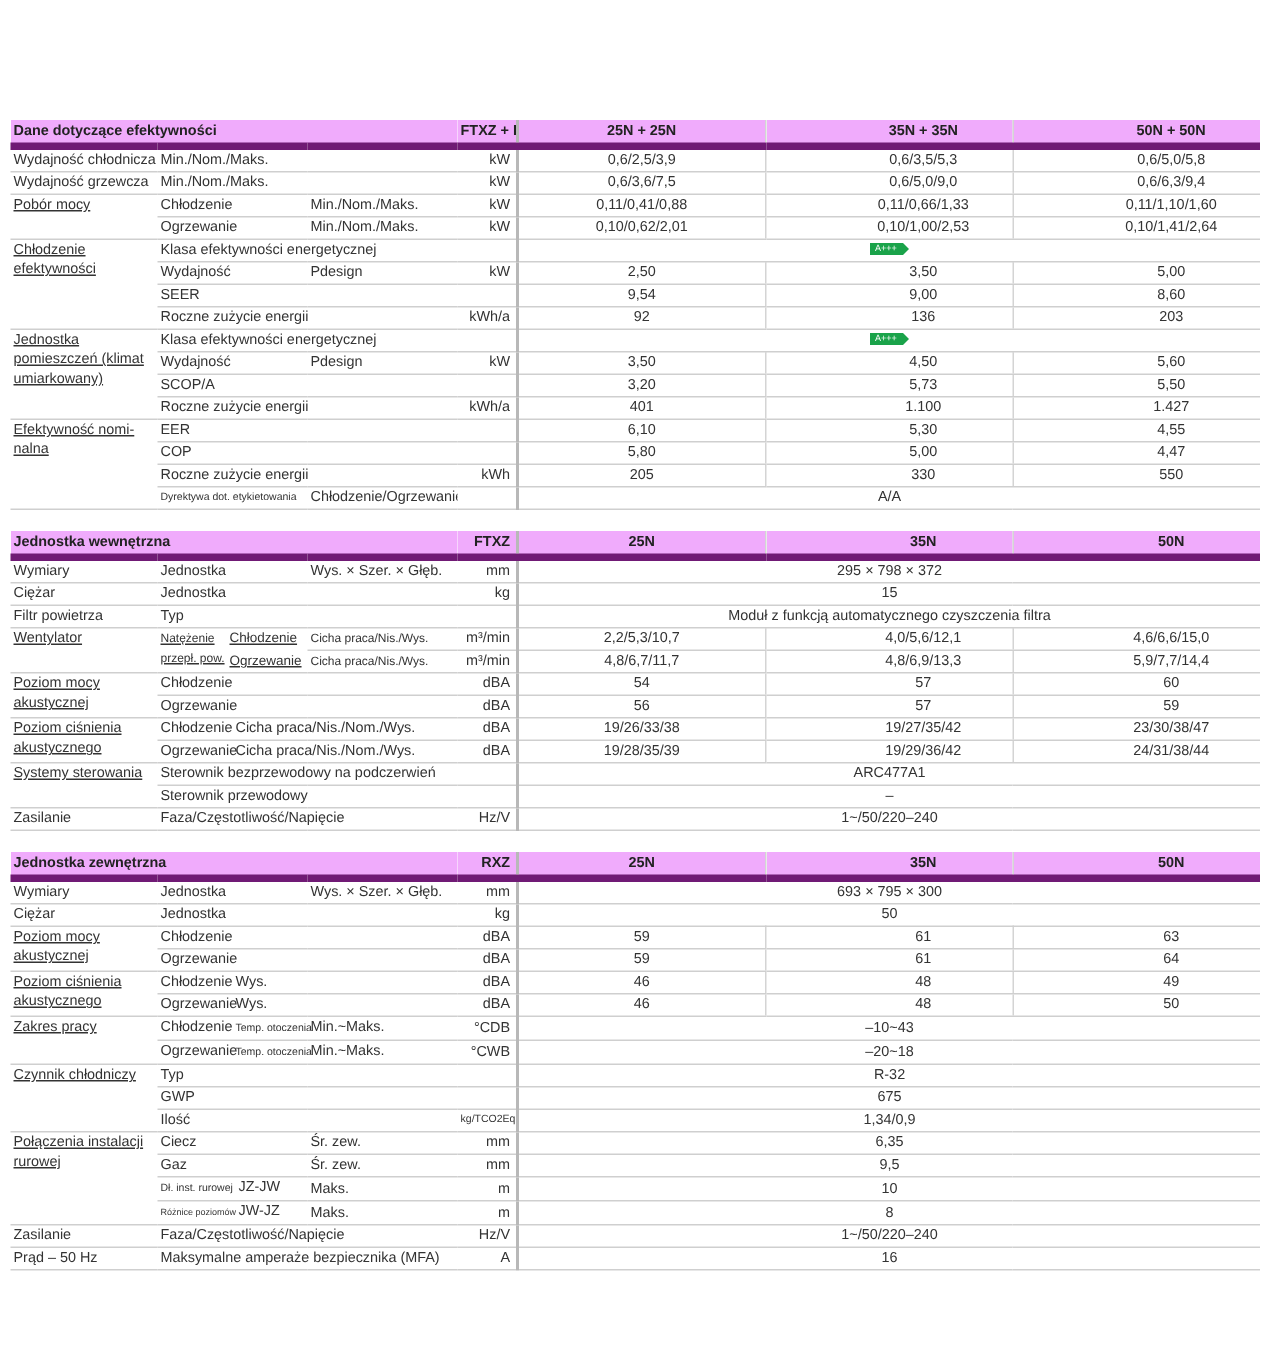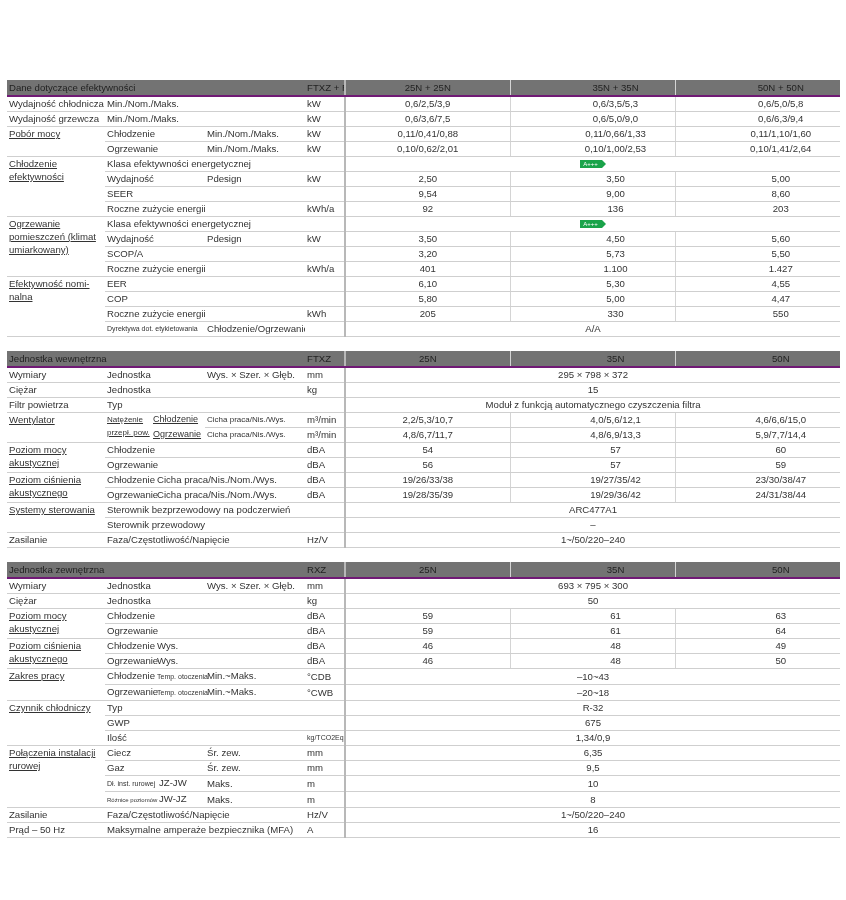--- a/index.html
+++ b/index.html
@@ -2,22 +2,22 @@
 <html><head>
 <meta charset="utf-8">
 <style>
   html, body { margin: 0; padding: 0; background: #ffffff; }
   body { width: 846px; height: 900px; position: relative; overflow: hidden;
          font-family: "Liberation Sans", sans-serif; color: #333; }
   .sheet { position: absolute; left: 7px; top: 80px; width: 833px; }
   table.spec { border-collapse: collapse; width: 833px; table-layout: fixed; font-size: 9.6px; }
   table.spec td { padding: 0 2px; height: 14px; line-height: 14px; white-space: nowrap; overflow: hidden; }
   table.spec tr.row td { border-bottom: 1px solid #cfcfcf; }
-  table.spec tr.head td { background: #737373; font-weight: normal; color: #222; border-bottom: 2px solid #701a75; height: 15px; }
-  td.unit { text-align: left; padding-right: 4px !important; border-right: 2px solid #b8b8b8; }
+  table.spec tr.head td { background: #f0abfc; font-weight: bold; color: #222; border-bottom: 5px solid #701a75; height: 15px; }
+  td.unit { text-align: right; padding-right: 4px !important; border-right: 2px solid #b8b8b8; }
   td.val { text-align: center; }
   td.val.sep { border-left: 1px solid #d4d4d4; padding-left: 48px; }
   td.grp { vertical-align: top; white-space: normal !important; line-height: 13px !important; text-decoration: underline; }
   .tiny { font-size: 7px; }
   .badge { display: inline-block; position: relative; height: 8px; line-height: 8px; background: #1aa34a;
            color: #fff; font-size: 6px; padding: 0 4px 0 3px; vertical-align: middle; margin-right: 4px; }
   .badge:after { content: ""; position: absolute; right: -4px; top: 0; border-left: 4px solid #1aa34a;
            border-top: 4px solid transparent; border-bottom: 4px solid transparent; }
   .spacer td { height: 8px; border: none !important; }
 </style>
@@ -99,21 +99,21 @@
     <td class="val sep">8,60</td>
   </tr>
   <tr class="row">
     <td colspan="2">Roczne zużycie energii</td>
     <td class="unit">kWh/a</td>
     <td class="val">92</td>
     <td class="val sep">136</td>
     <td class="val sep">203</td>
   </tr>
   <tr class="row">
-    <td class="grp" rowspan="4">Ogrzewanie pomieszczeń (klimat umiarkowany)</td>
+    <td class="grp" rowspan="4">Jednostka pomieszczeń (klimat umiarkowany)</td>
     <td colspan="2">Klasa efektywności energetycznej</td>
     <td class="unit"></td>
     <td class="val" colspan="3"><span class="badge">A+++</span></td>
   </tr>
   <tr class="row">
     <td>Wydajność</td>
     <td>Pdesign</td>
     <td class="unit">kW</td>
     <td class="val">3,50</td>
     <td class="val sep">4,50</td>

